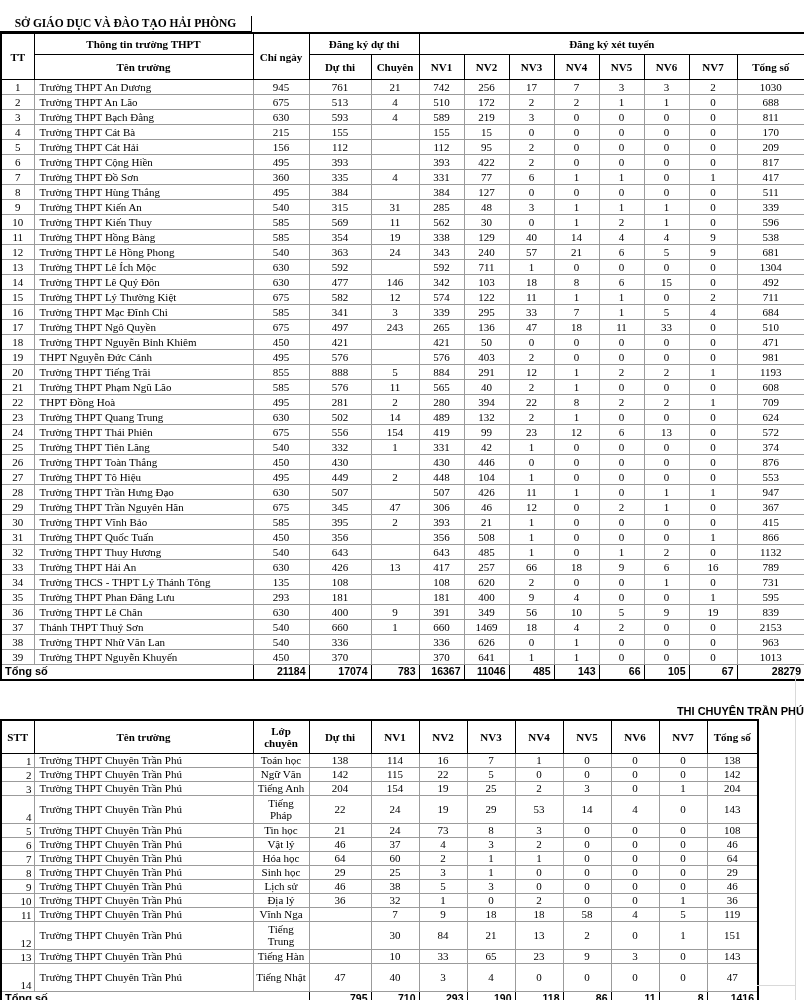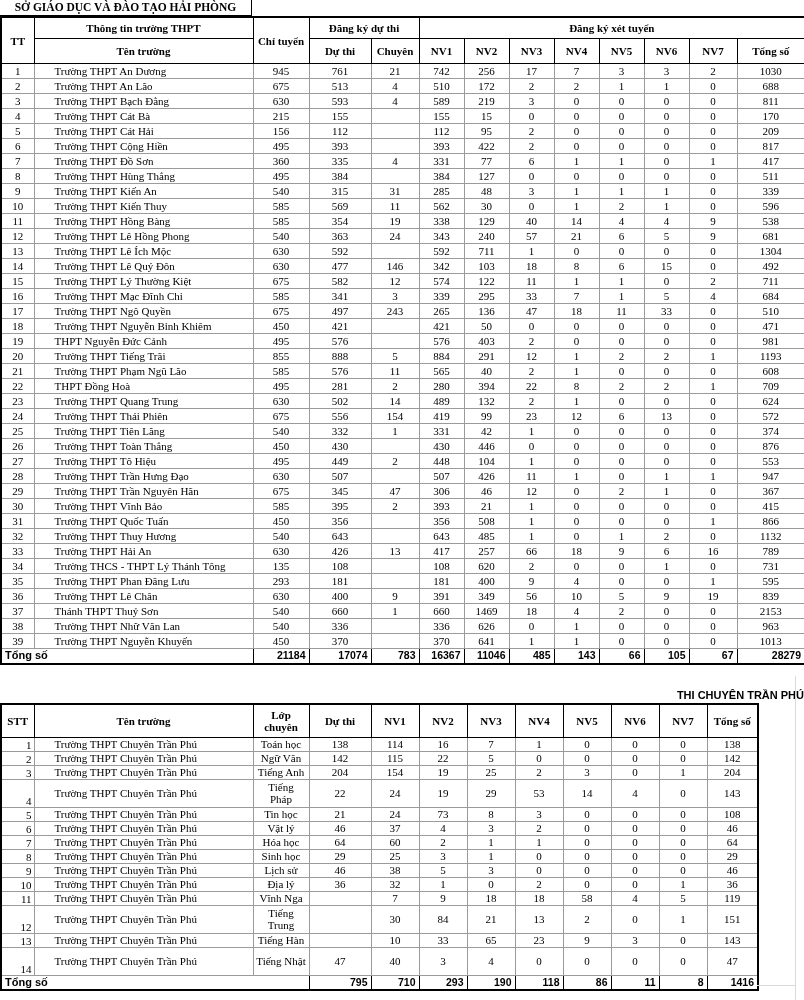--- a/index.html
+++ b/index.html
@@ -2,39 +2,39 @@
 <html><head>
 <meta charset="utf-8">
 <style>
   html,body{margin:0;padding:0;}
   body{width:804px;height:1000px;background:#fff;color:#000;
        font-family:"Liberation Serif",serif;position:relative;overflow:hidden;}
   
   .titlebar{display:flex;align-items:flex-start;}
   .t-left{width:252px;height:16px;box-sizing:border-box;border-right:1px solid #000;
           border-bottom:1px solid #000;font-weight:bold;font-size:11.5px;line-height:15px;
-          text-align:center;white-space:nowrap;overflow:hidden;}
+          text-align:center;white-space:nowrap;overflow:hidden;margin-top:16px;}
   .t-right{flex:1;text-align:center;}
   .t-main{font-size:13px;font-weight:bold;line-height:16px;white-space:nowrap;}
   .t-sub{font-size:12px;font-weight:bold;line-height:14px;}
   
   table{border-collapse:collapse;table-layout:fixed;}
   #main-table{width:804px;border:2px solid #000;}
   #chuyen-table{width:757px;border:2px solid #000;}
   th{border:1px solid #000;font-size:11px;font-weight:bold;text-align:center;
      padding:4px;line-height:12px;overflow:hidden;}
   td{border:1px solid #9b9b9b;font-size:11px;text-align:center;padding:0 1px;
      line-height:13px;overflow:hidden;white-space:nowrap;vertical-align:middle;}
   tr.hrow1{height:16px;}
   tr.hrow2{height:25px;}
   tbody tr{height:15px;}
   #chuyen-table thead tr{height:30px;margin-left:43px;}
   #chuyen-table tbody tr{height:14px;}
   #chuyen-table tbody tr.tall{height:28px;}
-  td.name{text-align:left;padding-left:20px;}
+  td.name{text-align:left;padding-left:5px;}
   td.stt{text-align:right;vertical-align:bottom;padding-right:2px;line-height:12px;}
   td.subject{white-space:pre-line;line-height:12px;}
   tfoot tr{height:15px;}
   tfoot td{border:1px solid #000;font-family:"Liberation Sans",sans-serif;
            font-weight:bold;font-size:10.5px;text-align:right;padding-right:3px;}
   tfoot td.tlabel{text-align:left;padding-left:3px;font-size:11px;}
   
   .section-label{margin:24px 0 2px 2px;font-family:"Liberation Sans",sans-serif;
                  font-weight:bold;font-size:11px;text-align:right;}
   
@@ -61,21 +61,21 @@
     <col style="width:45px">
       <col style="width:45px">
       <col style="width:45px">
     <col style="width:48px">
       <col style="width:68px">
   </colgroup>
   <thead>
     <tr class="hrow1">
       <th rowspan="2">TT</th>
       <th>Thông tin trường THPT</th>
-      <th rowspan="2">Chỉ tuyển</th>
+      <th rowspan="2">Chỉ ngày</th>
       <th colspan="2">Đăng ký dự thi</th>
       <th colspan="8">Đăng ký xét tuyển</th>
     </tr>
     <tr class="hrow2">
       <th>Tên trường</th>
       <th>Dự thi</th>
       <th>Chuyên</th>
       <th>NV1</th>
       <th>NV2</th>
       <th>NV3</th>

